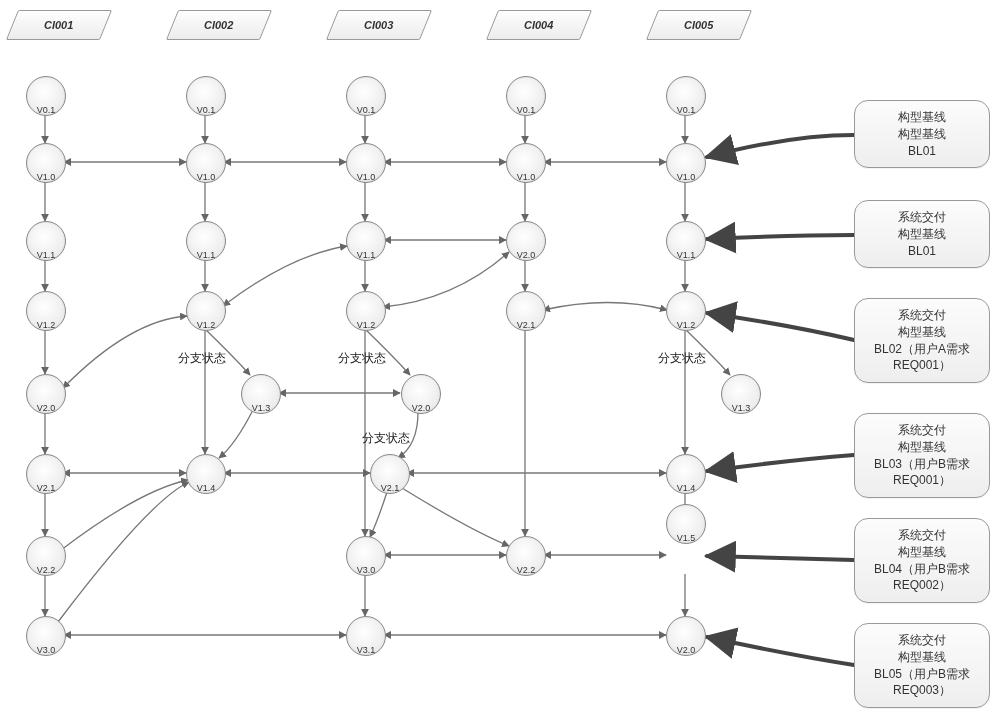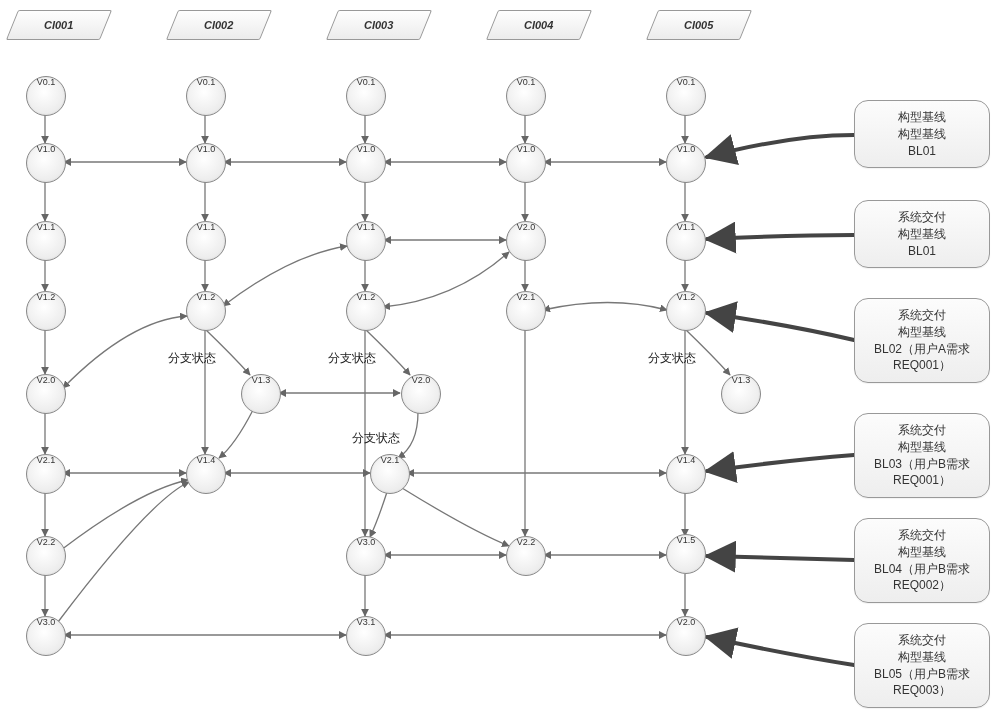--- a/index.html
+++ b/index.html
@@ -24,26 +24,26 @@
     text-align: center;
   }
   .header > span { display:inline-block; transform: skewX(22deg); line-height:28px; font-style: italic; font-weight:600; }
 
   .node {
     position: absolute;
     width: 38px; height: 38px;
     border-radius: 50%;
     background: radial-gradient(circle at 45% 40%, #fff, #e4e4e4);
     border: 1px solid #888;
-    display: flex; align-items: flex-start; justify-content: center;
+    display: flex; align-items: flex-end; justify-content: center;
     font-size: 9px;
     box-shadow: inset 0 0 2px rgba(0,0,0,0.1);
   }
 
-  .label { position:absolute; font-size:12px; color:#222; }
+  .label { position:absolute; font-size:12px; color:#222;margin-left:10px; }
   .annobox {
     position:absolute;
     width: 118px;
     padding: 8px 8px;
     background: linear-gradient(#fcfcfc, #eeeeee);
     border: 1px solid #999;
     border-radius: 14px;
     text-align: center;
     line-height: 1.4;
     font-size: 12px;
@@ -258,21 +258,21 @@
     </div>
   <div class="node" style="left:666px;top:291px">
       <span>V1.2</span>
     </div>
   <div class="node" style="left:721px;top:374px">
       <span>V1.3</span>
     </div>
   <div class="node" style="left:666px;top:454px">
       <span>V1.4</span>
     </div>
-  <div class="node" style="left:666px;top:534px">
+  <div class="node" style="left:666px;top:504px">
       <span>V1.5</span>
     </div>
   <div class="node" style="left:666px;top:616px">
       <span>V2.0</span>
     </div>
 
   <div class="label" style="left:168px;top:350px"><span>分支状态</span></div>
   <div class="label" style="left:328px;top:350px"><span>分支状态</span></div>
   <div class="label" style="left:352px;top:430px"><span>分支状态</span></div>
   <div class="label" style="left:648px;top:350px"><span>分支状态</span></div>

